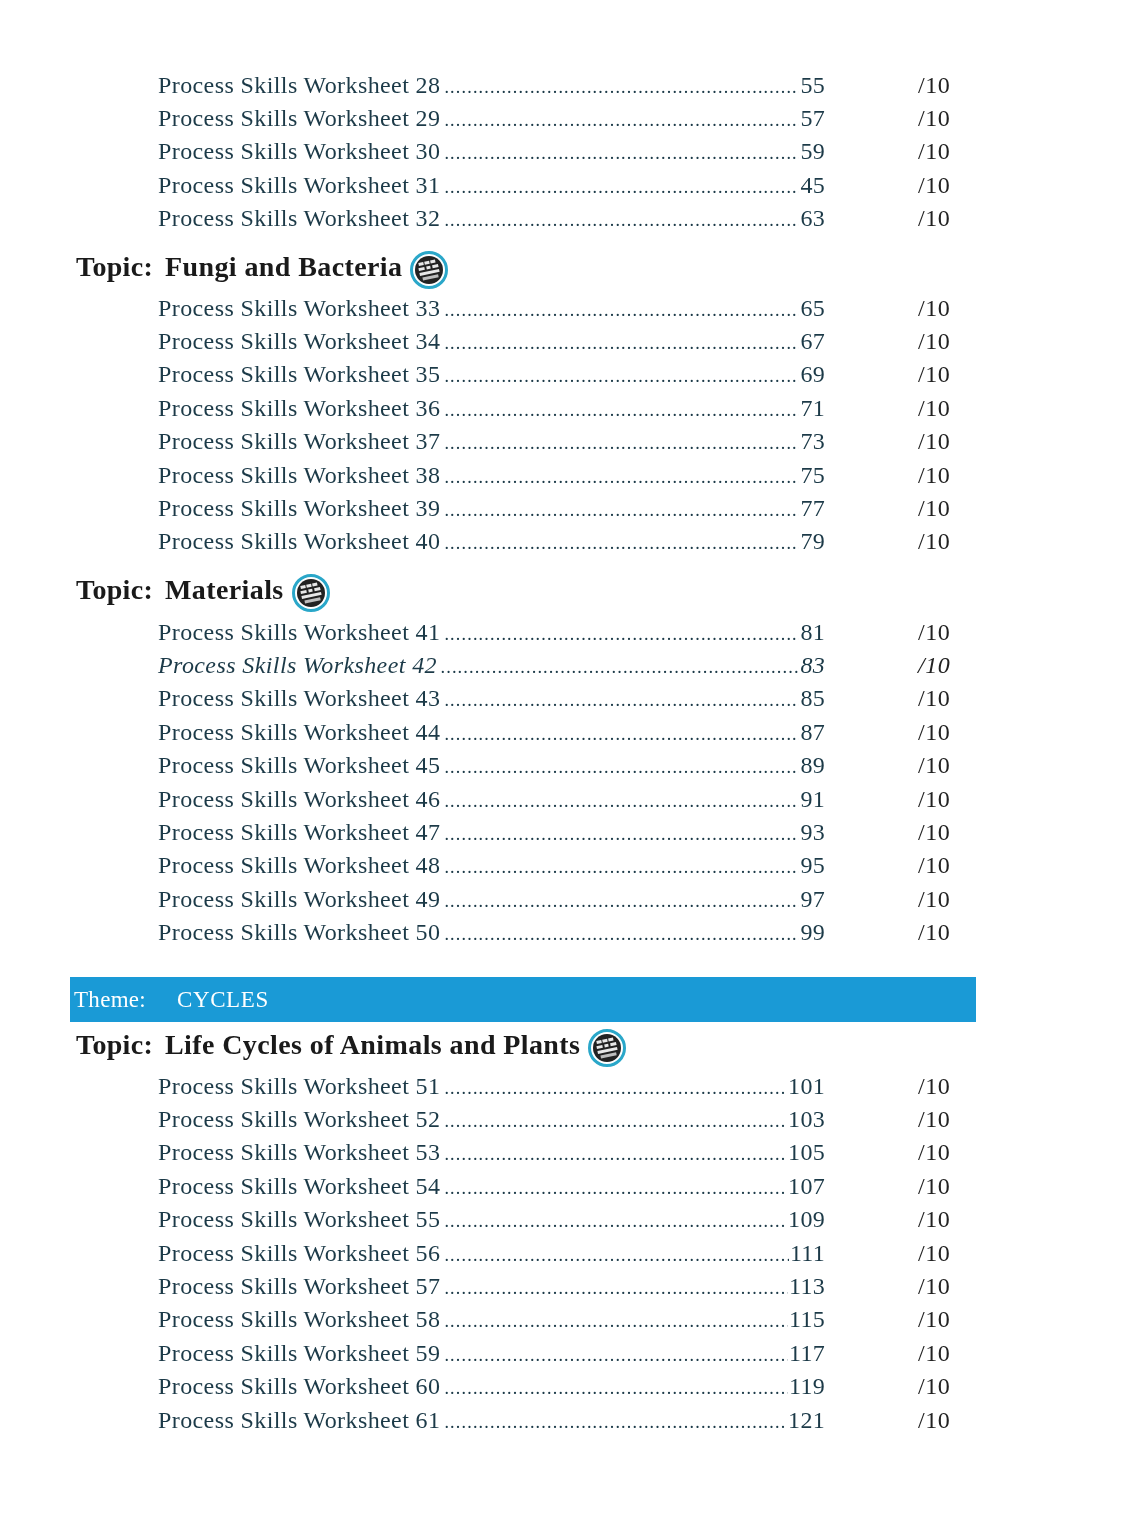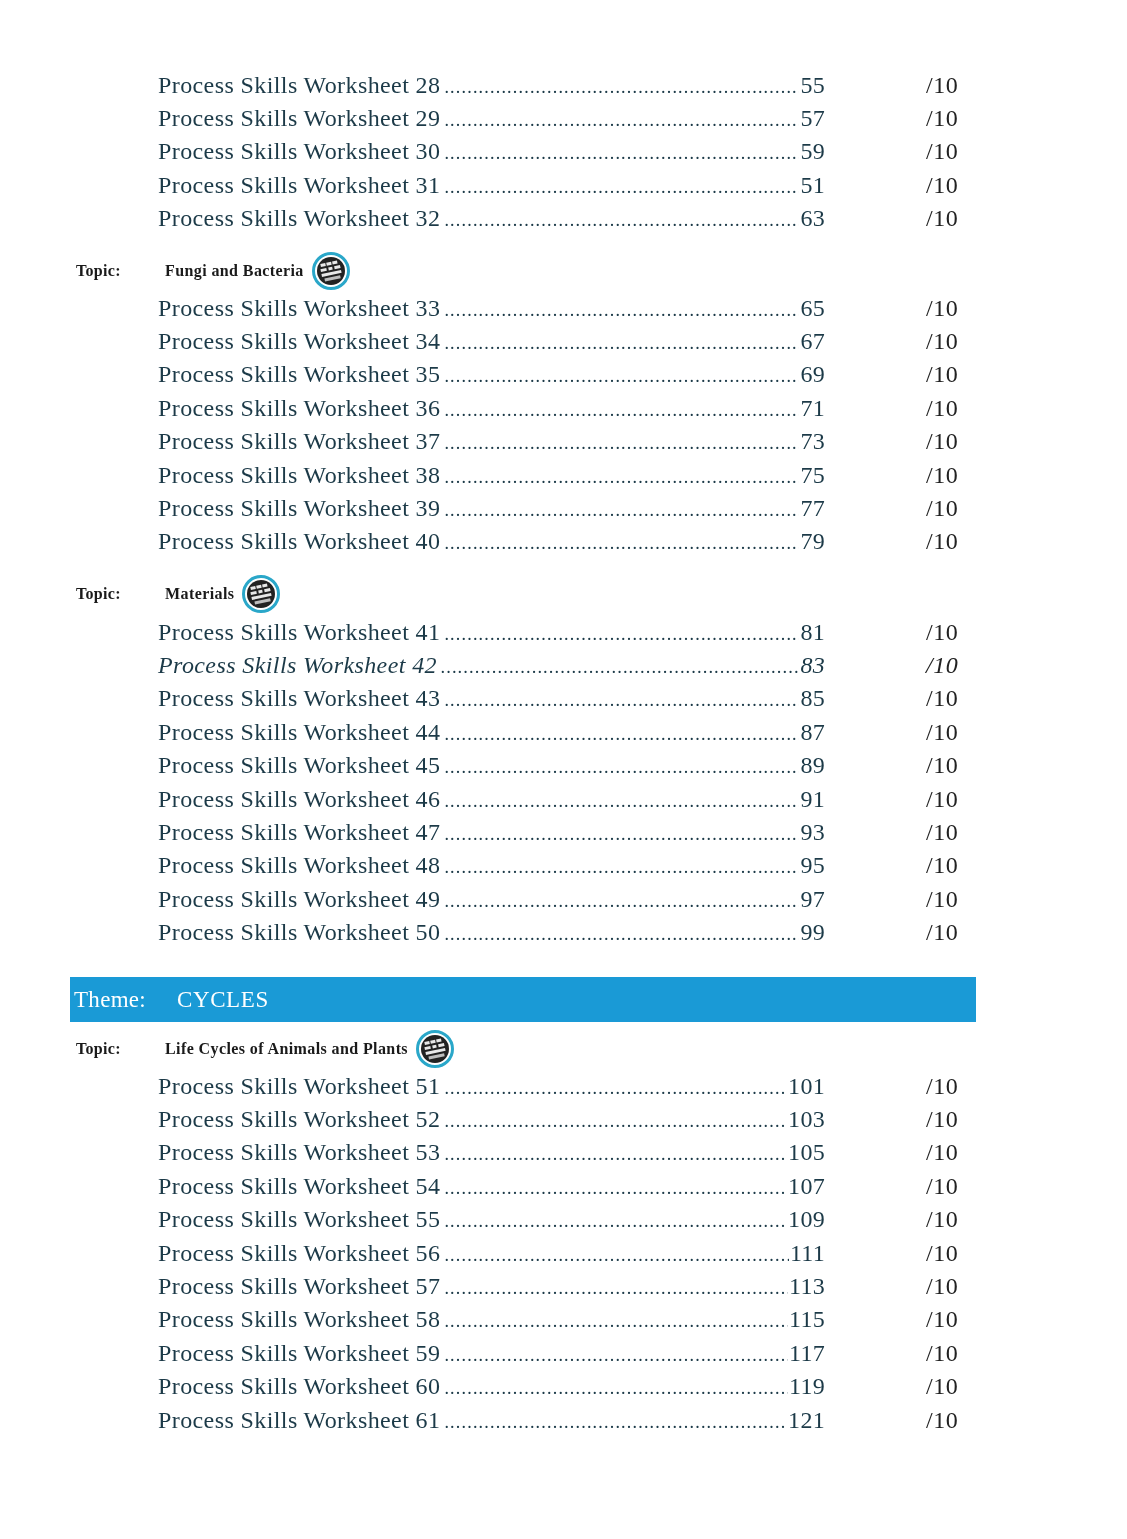--- a/index.html
+++ b/index.html
@@ -5,23 +5,23 @@
     html, body { margin: 0; padding: 0; background: #ffffff; }
     body { width: 1127px; height: 1539px; position: relative; overflow: hidden;
       font-family: "Liberation Serif", "DejaVu Serif", serif; }
     .row { position: absolute; left: 158px; width: 800px; height: 30px;
       display: flex; align-items: center; font-size: 24px; color: #1c3a48; }
     .row .label { white-space: nowrap; letter-spacing: 0.4px; }
     .row .leader { position: absolute; left: 0; width: 667px; display: flex; align-items: center; }
     .row .leader .fill { flex: 1; overflow: hidden; white-space: nowrap; margin: 0 1px 0 4px;
       letter-spacing: 1.2px; font-size: 18px; position: relative; top: 2px; color: #1c3a48; }
     .row .page { white-space: nowrap; letter-spacing: 0.3px; }
-    .row .score { position: absolute; left: 760px; white-space: nowrap; color: #222; letter-spacing: 0.5px; margin-left: 8px; }
-    .topic { position: absolute; left: 76px; height: 40px; display: flex; align-items: center;
-      font-size: 16px; font-weight: bold; color: #1a1a1a; }
+    .row .score { position: absolute; left: 760px; white-space: nowrap; color: #222; letter-spacing: 0.5px; }
+    .topic { position: absolute; left: 76px; height: 40px; display: flex; align-items: flex-start;
+      font-size: 28px; font-weight: bold; color: #1a1a1a; }
     .topic .tlabel { width: 89px; letter-spacing: 0.3px; }
     .topic .tname { letter-spacing: 0.4px; }
     .badge { width: 38px; height: 38px; margin-left: 8px; position: relative; }
     .theme-bar { position: absolute; left: 70px; top: 977px; width: 906px; height: 45px;
       background: #1a9ad6; display: flex; align-items: center; color: #ffffff; font-size: 23px; }
     .theme-bar .thlabel { margin-left: 4px; width: 103px; letter-spacing: 0.3px; font-family: Liberation Serif, serif; }
     .theme-bar .thname { letter-spacing: 0.6px; }
   </style>
 </head>
 <body>
@@ -48,21 +48,21 @@
       <span class="label">Process Skills Worksheet 30</span>
       <span class="fill">........................................................................................................................</span>
       <span class="page">59</span>
     </div>
     <span class="score">/10</span>
   </div>
     <div class="row" style="top: 170.2px; text-align: right;">
     <div class="leader">
       <span class="label">Process Skills Worksheet 31</span>
       <span class="fill">........................................................................................................................</span>
-      <span class="page">51</span>
+      <span class="page">45</span>
     </div>
     <span class="score">/10</span>
   </div>
     <div class="row" style="top: 203.6px;">
     <div class="leader">
       <span class="label">Process Skills Worksheet 32</span>
       <span class="fill">........................................................................................................................</span>
       <span class="page">63</span>
     </div>
     <span class="score">/10</span>

